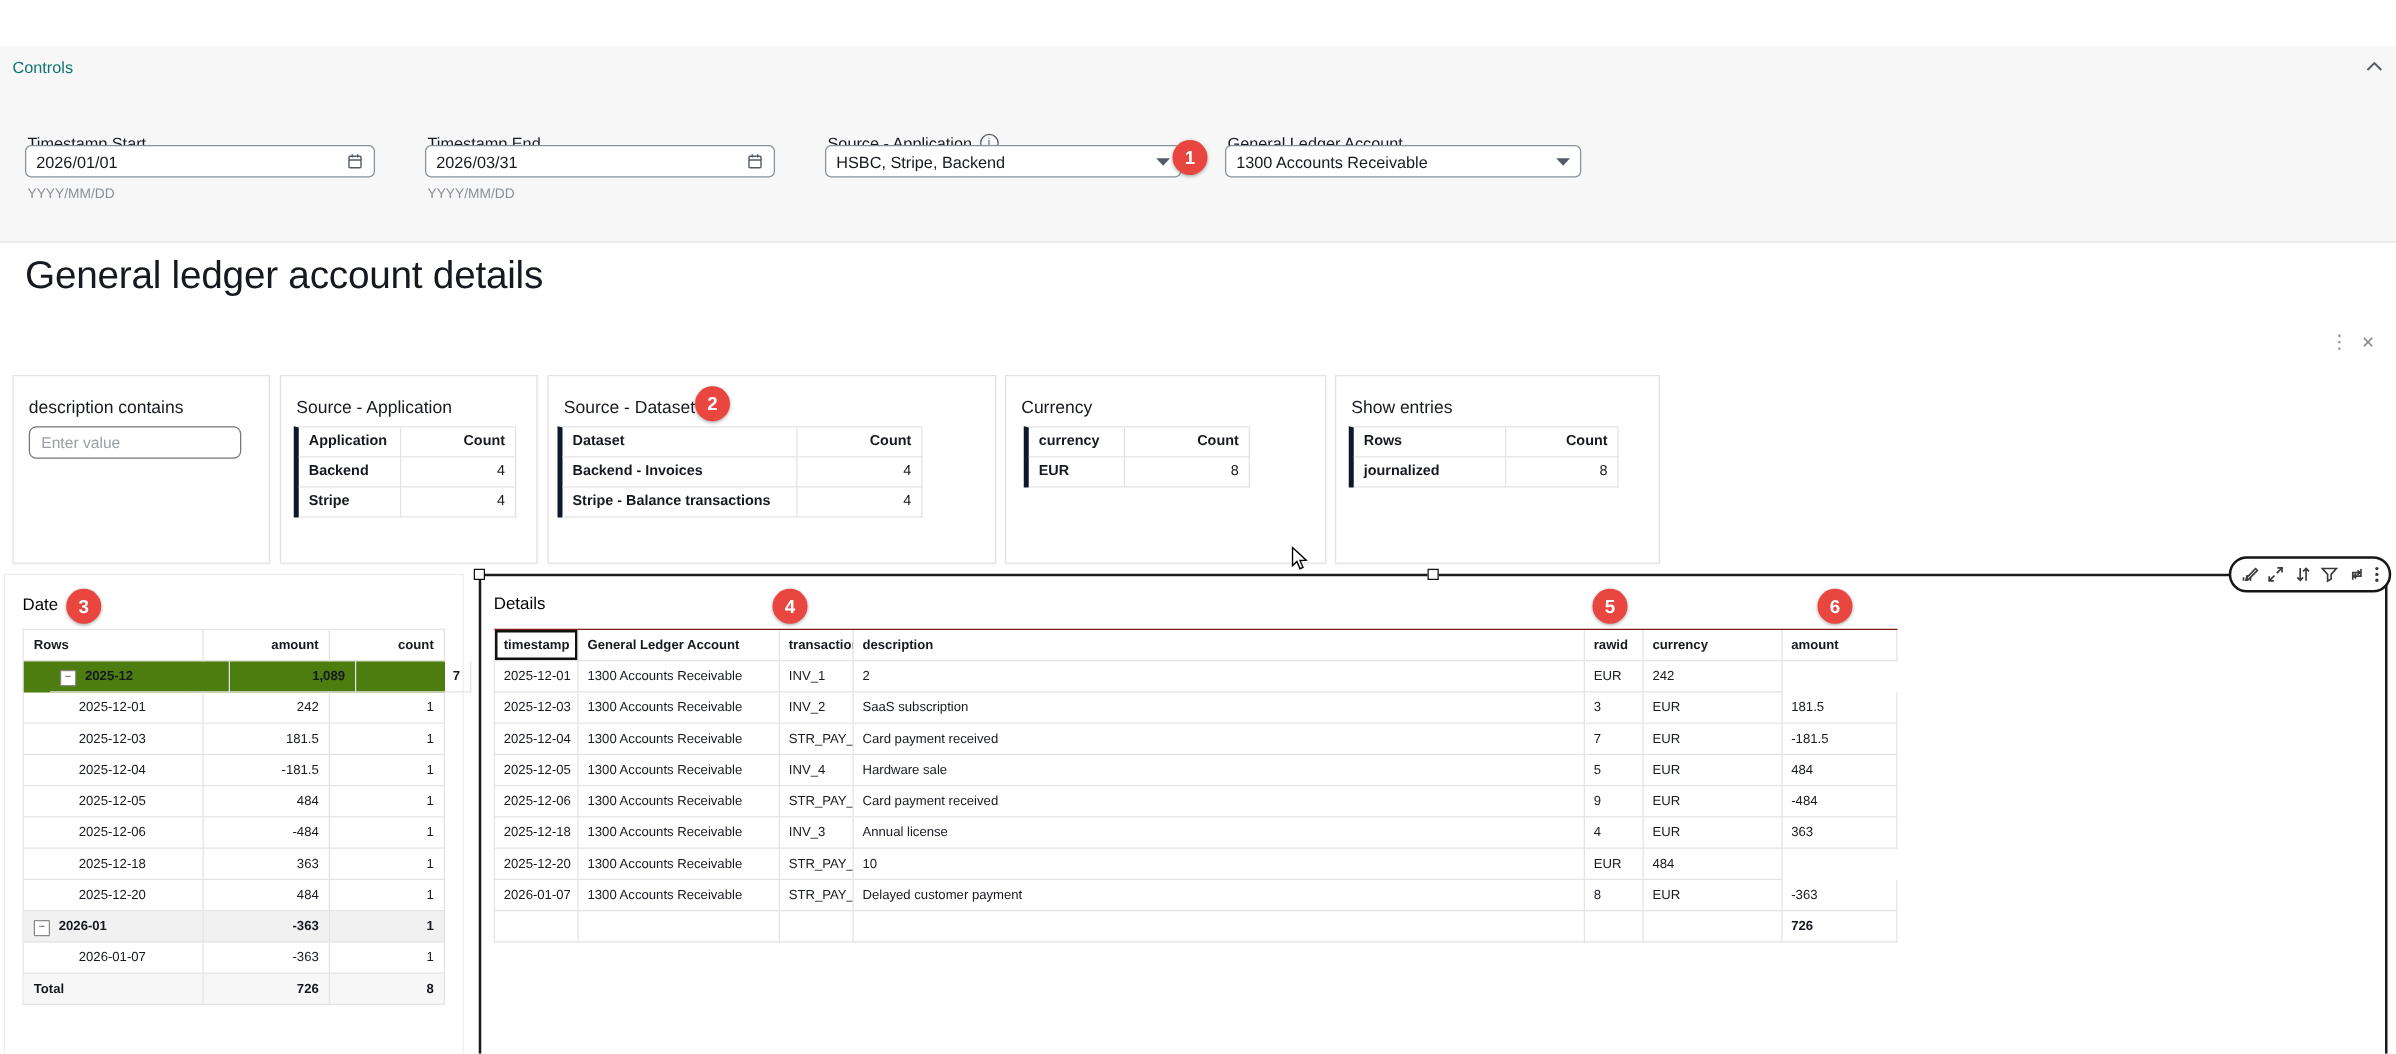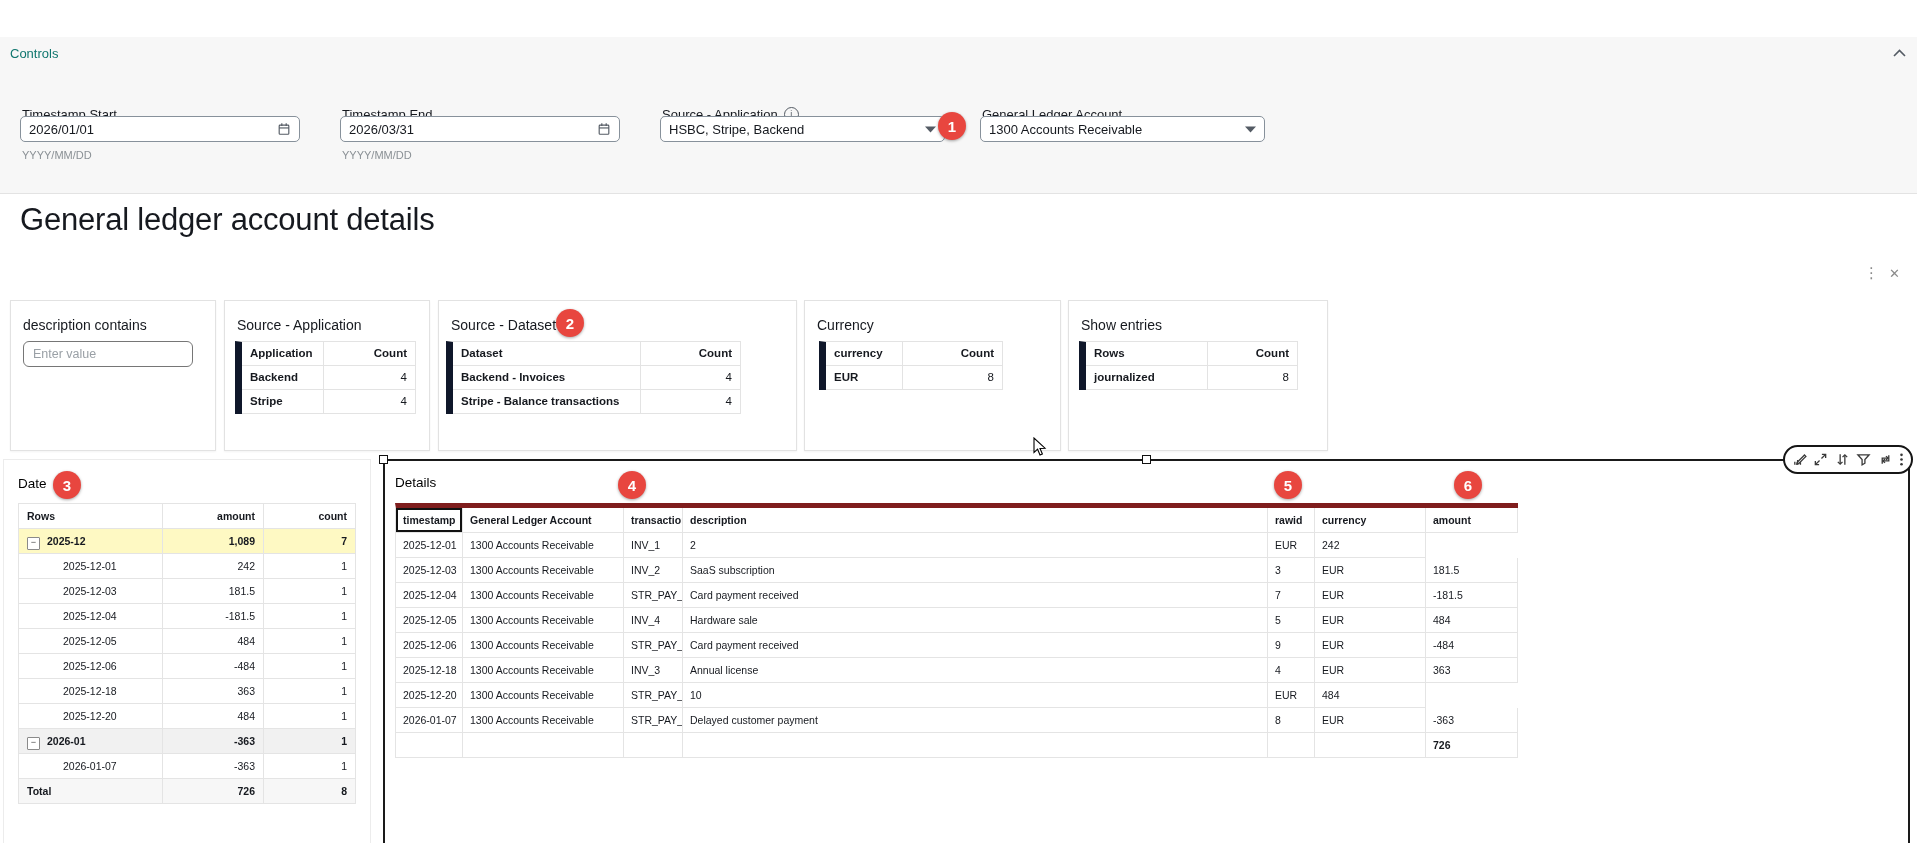--- a/index.html
+++ b/index.html
@@ -33,21 +33,21 @@
   .hdr-kebab{position:absolute;left:1864px;top:264px;font-size:15px;color:#8a8a8a;cursor:pointer;}
   .hdr-close{position:absolute;left:1889px;top:266px;font-size:13px;color:#8a8a8a;cursor:pointer;}
   
   .card{position:absolute;top:300px;height:151px;background:#fff;border:1px solid #e2e2e2;box-sizing:border-box;
         box-shadow:0 1px 2px rgba(0,0,0,.05);}
   .card-title{position:absolute;left:12px;top:16px;font-size:14px;color:#16191f;white-space:nowrap;}
   .finput{position:absolute;left:12px;top:40px;width:170px;height:26px;border:1px solid #767676;border-radius:6px;
         box-sizing:border-box;padding:0 9px;font-size:12.5px;color:#16191f;outline:none;
         font-family:"Liberation Sans","DejaVu Sans",sans-serif;}
   .finput::placeholder{color:#9aa0a6;}
-  .ctab{position:absolute;top:40px;border-top:1px solid #e3e3e3;border-left:7px solid #0f172a;background:#fff;}
+  .ctab{position:absolute;top:40px;border-top:1px solid #e3e3e3;border-left:4px solid #0f172a;background:#fff;}
   .ctr{display:grid;height:24px;line-height:23px;font-size:11.5px;}
   .ctr>div{padding:0 8px;border-right:1px solid #e3e3e3;border-bottom:1px solid #e3e3e3;white-space:nowrap;overflow:hidden;}
   .cc1{font-weight:700;}
   .cc2{text-align:right;}
   .cth .cc2{font-weight:700;}
   .ct-app .ctr{grid-template-columns:82px 92px}
   .ct-ds  .ctr{grid-template-columns:188px 100px}
   .ct-cur .ctr{grid-template-columns:77px 100px}
   .ct-rows .ctr{grid-template-columns:122px 90px}
   
@@ -60,21 +60,21 @@
   .pvr{display:grid;grid-template-columns:144px 101px 92px;height:25px;line-height:24px;font-size:10.5px;color:#16191f;}
   .pvr>div{padding:0 8px;border-right:1px solid #e4e4e4;border-bottom:1px solid #e4e4e4;white-space:nowrap;overflow:hidden;box-sizing:border-box;}
   .pvh>div{font-weight:700;}
   .pc1,.pc2{text-align:right;}
   .pvr.group{background:#f1f1f1;font-weight:700;}
   .pvr.leaf .pc0{padding-left:44px;}
   .pvr.total{background:#f7f7f7;font-weight:700;}
   .exp{display:inline-block;width:11px;height:11px;border:1px solid #8a8a8a;border-radius:1px;background:#fff;
        line-height:9px;text-align:center;font-size:9px;color:#444;margin-right:7px;font-weight:400;cursor:pointer;}
   
-  .dtable{position:absolute;left:10px;top:42px;width:1122px;border-top:5px solid #7f1d1d;border-left:1px solid #e4e4e4;}
+  .dtable{position:absolute;left:10px;top:42px;width:1122px;border-top:1px solid #7f1d1d;border-left:1px solid #e4e4e4;}
   .dr{display:grid;grid-template-columns:67px 161px 59px 585px 47px 111px 92px;height:25px;line-height:24px;font-size:10.5px;}
   .dr>div{padding:0 7px;border-right:1px solid #e4e4e4;border-bottom:1px solid #e4e4e4;white-space:nowrap;overflow:hidden;box-sizing:border-box;}
   .dh>div{font-weight:700;}
   .dc4,.dc6{text-align:left;}
   .sel{box-shadow:inset 0 0 0 2px #111;}
   .dtotal .dc6{font-weight:700;}
   
   .handle{position:absolute;width:9px;height:9px;background:#fff;border:1.5px solid #111;box-sizing:border-box;z-index:31;cursor:move;}
   .selpill{position:absolute;left:1783px;top:445px;width:130px;height:29px;background:#fff;border:2px solid #161616;
         border-radius:15px;box-sizing:border-box;display:flex;align-items:center;justify-content:space-evenly;z-index:32;}
@@ -224,21 +224,21 @@
   </div>
 
   <div class="widget-date">
     <div class="wtitle" style="left:14px;top:16px;position:absolute">Date</div>
     <div class="pivot" id="pivot">
         <div class="pvr pvh">
           <div class="pc0">Rows</div>
           <div class="pc1">amount</div>
           <div class="pc2">count</div>
         </div>
-        <div class="pvr group" style="background: #fef9c3;">
+        <div class="pvr group" style="background: #4d7c0f; padding-left: 21px;">
           <div class="pc0"><span class="exp">−</span>2025-12</div>
           <div class="pc1">1,089</div>
           <div class="pc2">7</div>
         </div>
         <div class="pvr leaf">
           <div class="pc0">2025-12-01</div>
           <div class="pc1">242</div>
           <div class="pc2">1</div>
         </div>
         <div class="pvr leaf">

